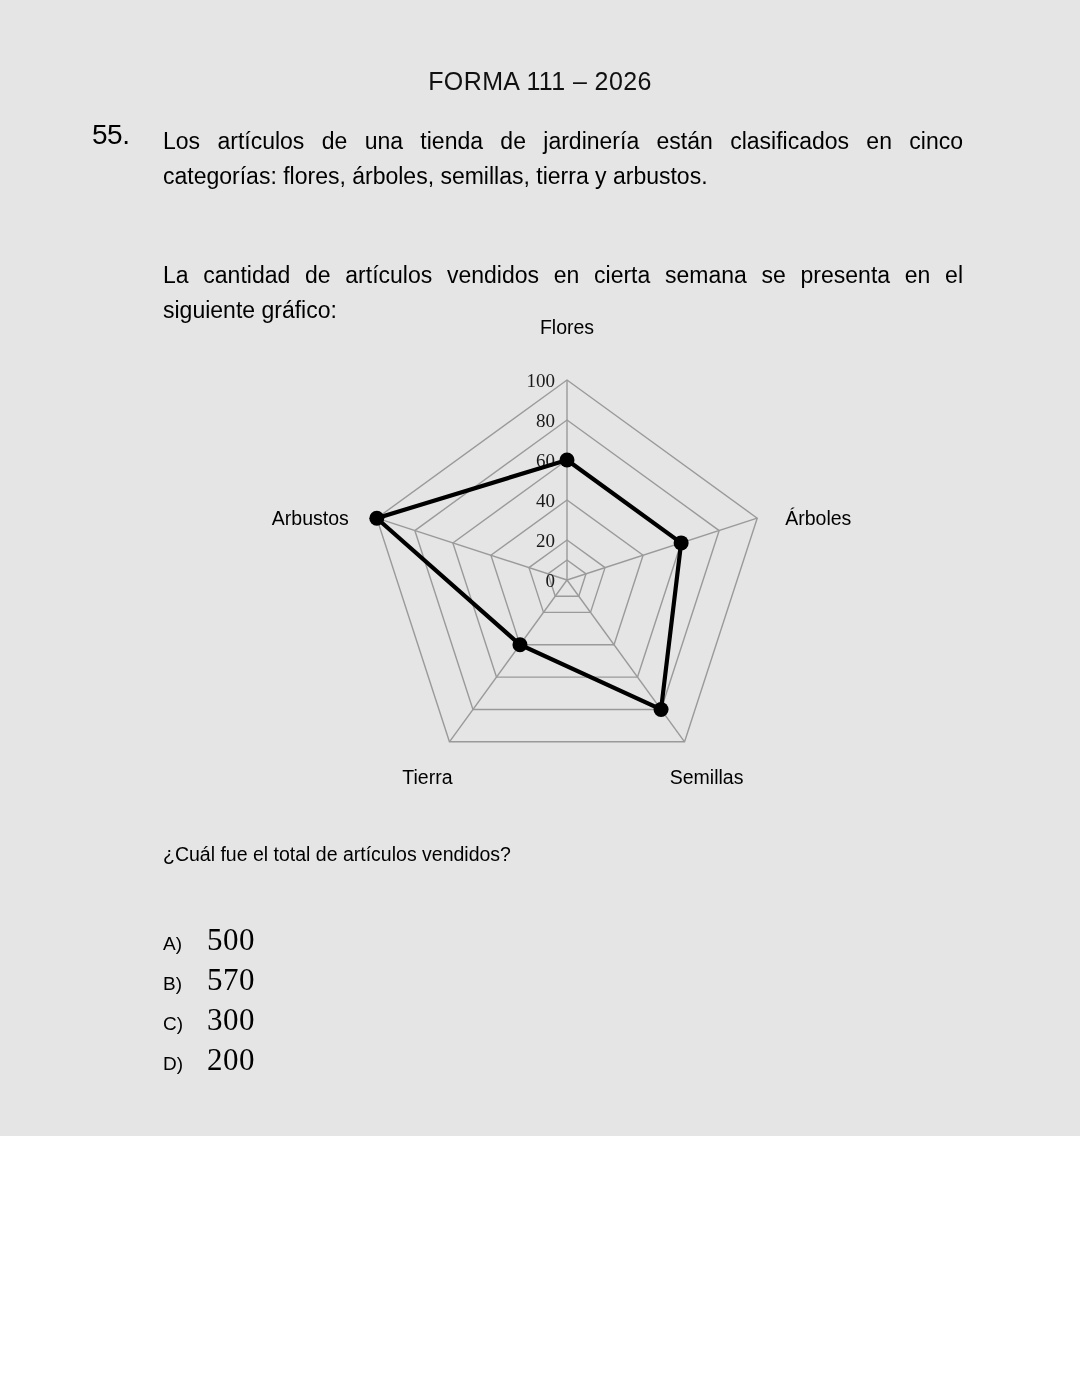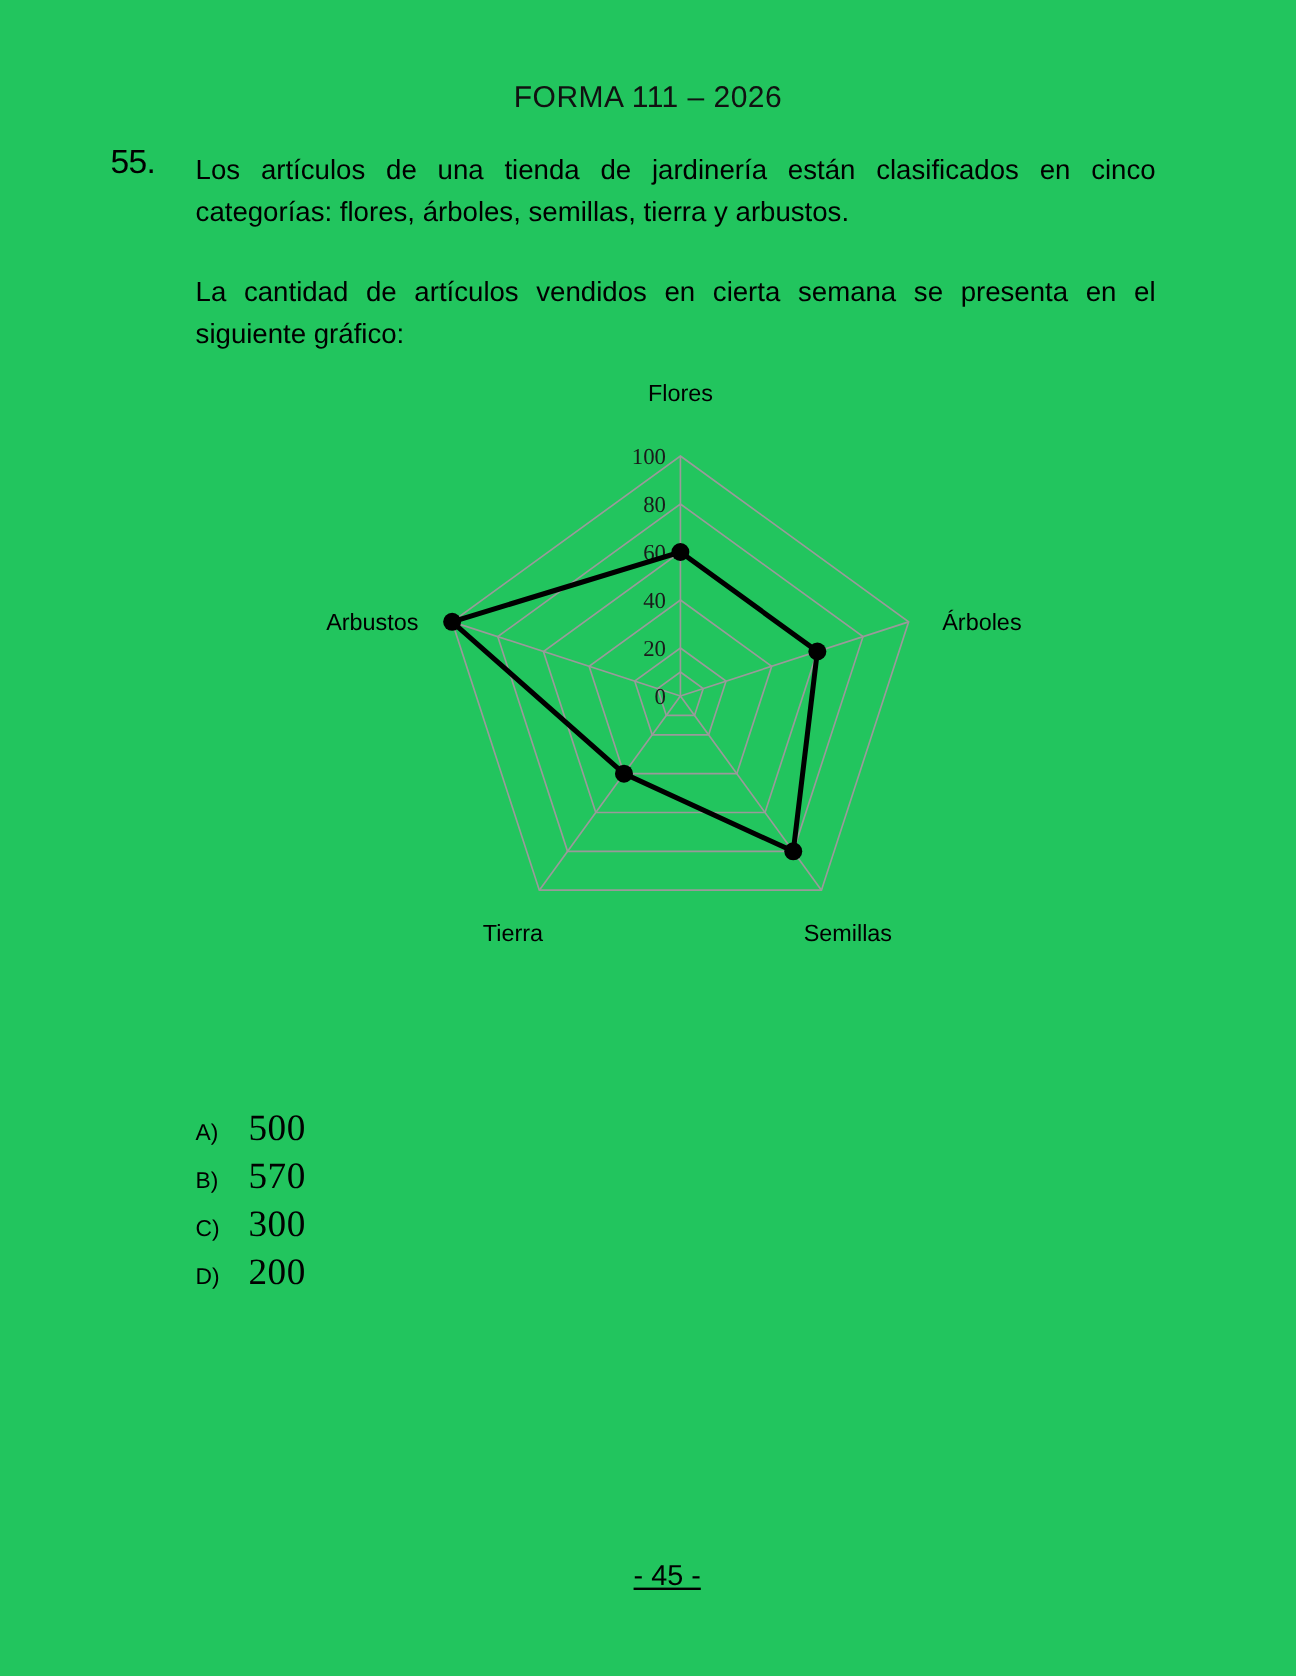--- a/index.html
+++ b/index.html
@@ -3,22 +3,22 @@
 <meta charset="utf-8">
 <style>
   html, body {
     margin: 0;
     padding: 0;
     background: #ffffff;
   }
   .page {
     position: relative;
     width: 1080px;
-    height: 1397px;
-    background: #22c55e;
+    height: 1136px;
+    background: #e5e5e5;
     font-family: "Liberation Sans", sans-serif;
     color: #000000;
     overflow: hidden;
   }
 
   .header-title {
     position: absolute;
     top: 67px;
     left: 0;
     width: 1080px;
@@ -41,21 +41,21 @@
     position: absolute;
     left: 163px;
     top: 124px;
     width: 800px;
     font-size: 23px;
     line-height: 35px;
     text-align: justify;
     text-justify: inter-word;
   }
   .q-body p { margin: 0; }
-  .q-body p.spaced { margin-top: 32px; }
+  .q-body p.spaced { margin-top: 64px; }
 
   .chart-wrap {
     position: absolute;
     left: 0;
     top: 0;
     width: 1080px;
     height: 1397px;
     pointer-events: none;
   }
 
@@ -179,20 +179,21 @@
       <g id="radar-axis-labels">
           <text x="567.00" y="334.00" class="axis-label" text-anchor="middle">Flores</text>
           <text x="785.21" y="525.20" class="axis-label" text-anchor="start">Árboles</text>
           <text x="706.56" y="783.80" class="axis-label" text-anchor="middle">Semillas</text>
           <text x="427.44" y="783.80" class="axis-label" text-anchor="middle">Tierra</text>
           <text x="348.79" y="525.20" class="axis-label" text-anchor="end">Arbustos</text>
         </g>
     </svg>
   </div>
 
+  <div class="question-prompt">¿Cuál fue el total de artículos vendidos?</div>
 
   <div class="options" id="options-list">
       <div class="option-row">
         <span class="option-letter">A)</span>
         <span class="option-value">500</span>
       </div>
       <div class="option-row">
         <span class="option-letter">B)</span>
         <span class="option-value">570</span>
       </div>

